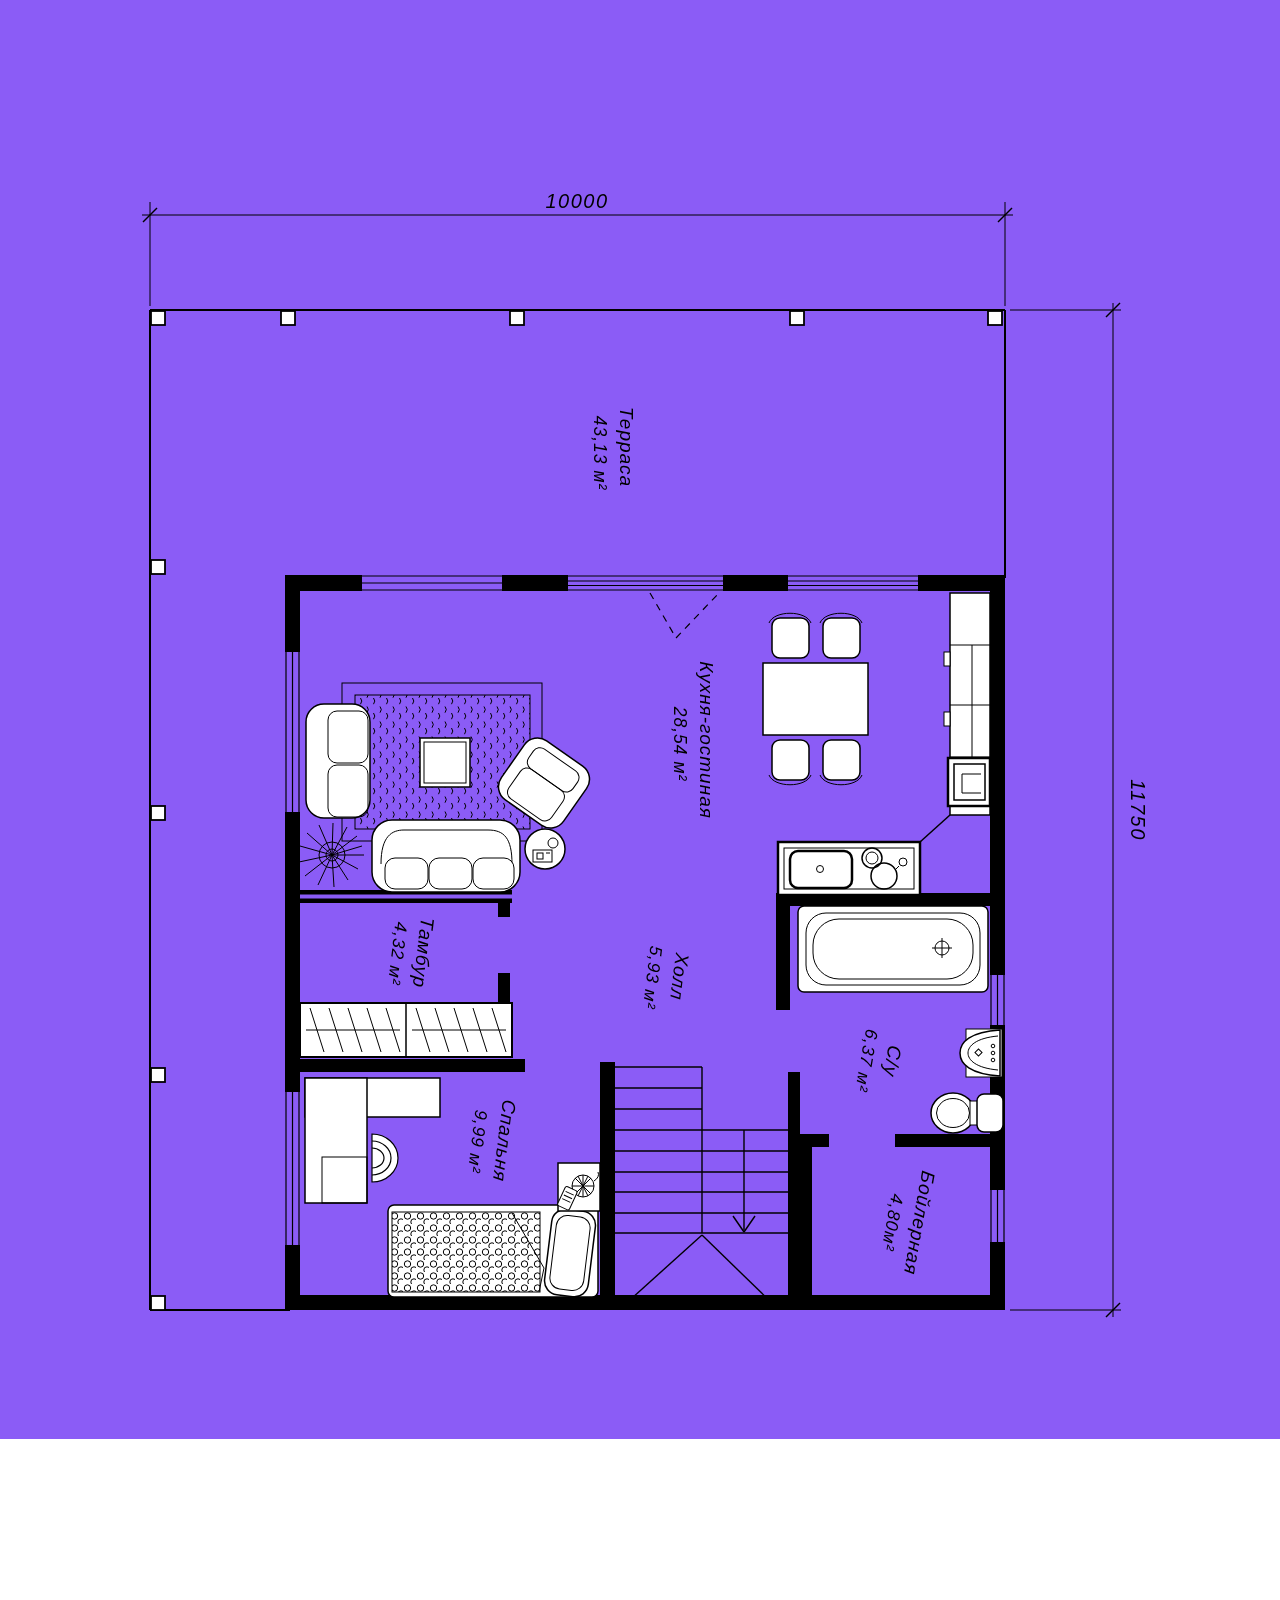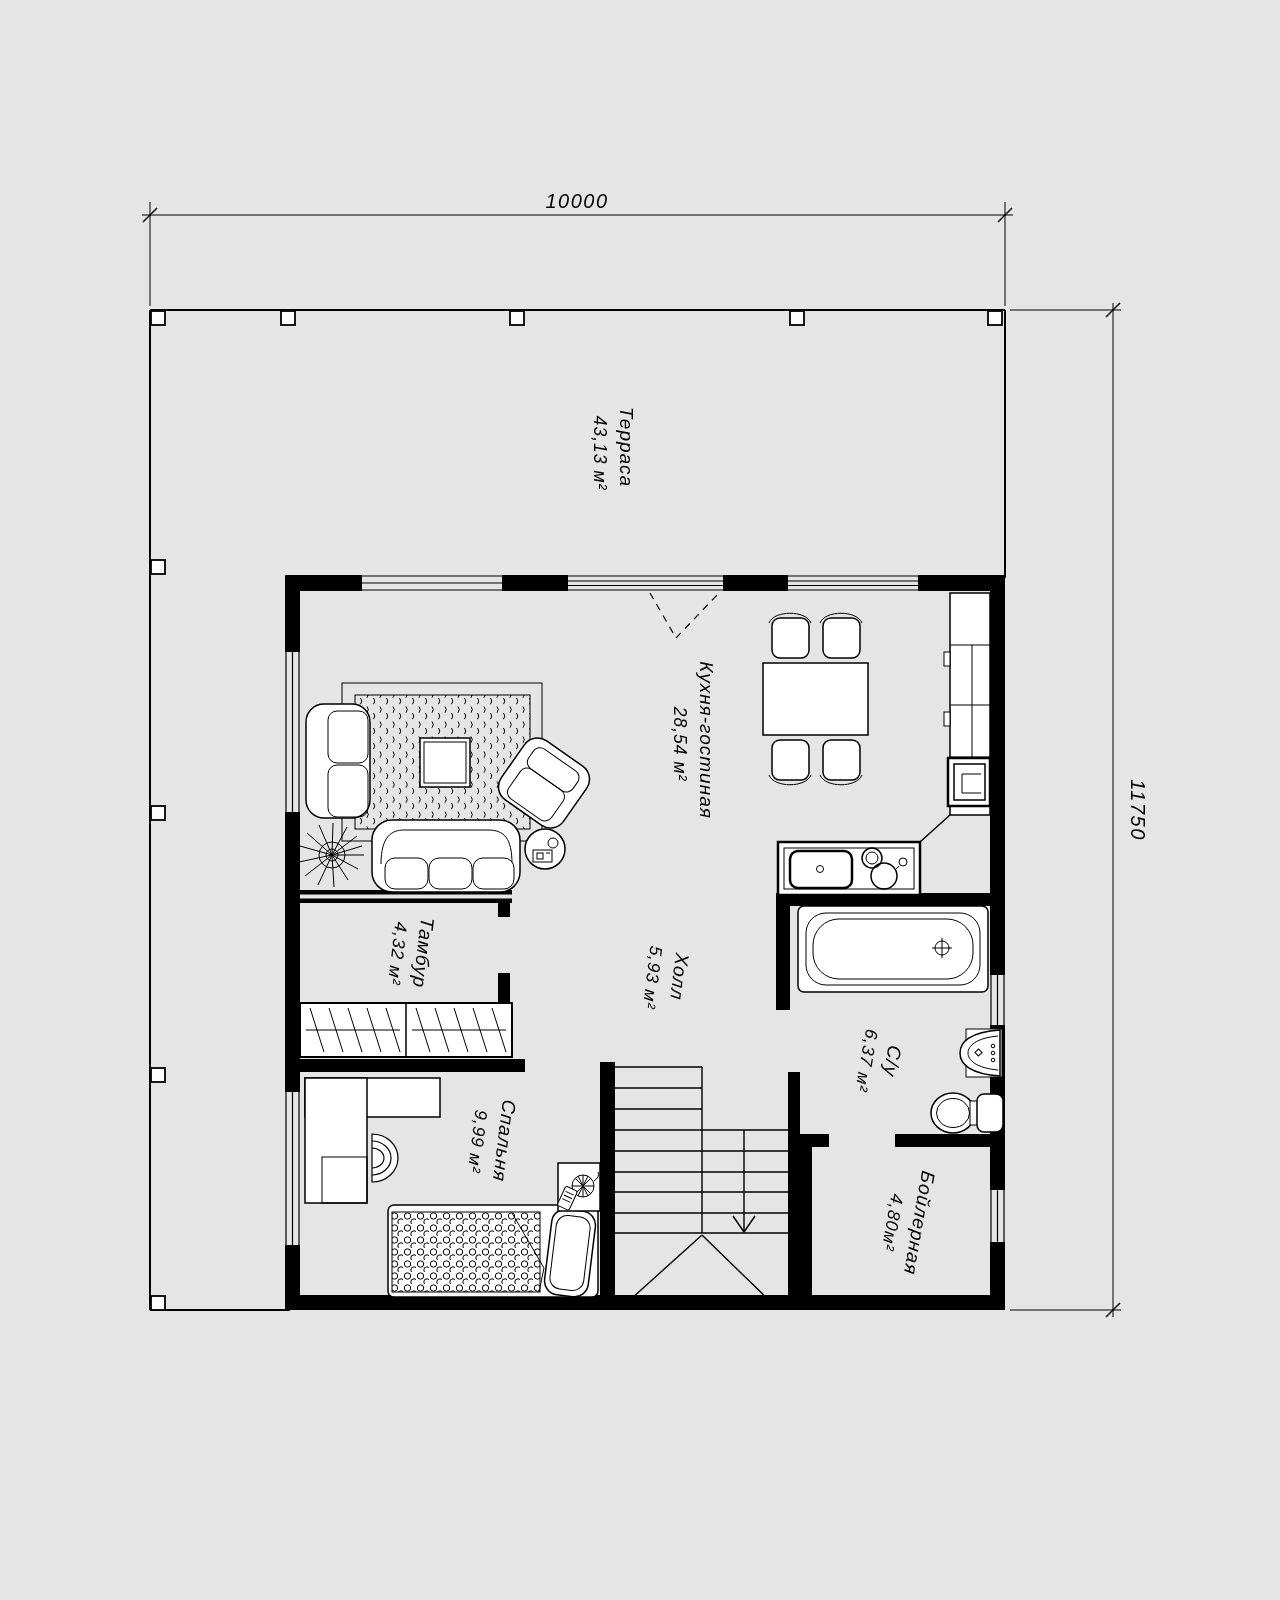--- a/index.html
+++ b/index.html
@@ -1,16 +1,16 @@
 <!DOCTYPE html>
 <html><head>
 <meta charset="utf-8">
 <style>
   html,body{margin:0;padding:0;background:#ffffff;}
-  .page{width:1280px;height:1600px;background:#e5e5e5;position:relative;overflow:hidden;text-align:center;}
+  .page{width:1280px;height:1439px;background:#8b5cf6;position:relative;overflow:hidden;text-align:center;}
   svg{display:block;}
   .room-name{font:italic 19px "Liberation Sans",sans-serif;letter-spacing:1px;fill:#000;}
   .room-area{font:italic 17.5px "Liberation Sans",sans-serif;letter-spacing:1px;fill:#000;}
   .dim-text{font:italic 20px "Liberation Sans",sans-serif;letter-spacing:1.5px;fill:#000;}
   .thin{stroke:#000;stroke-width:1;fill:none;}
   .med{stroke:#000;stroke-width:1.5;fill:none;}
   .bold{stroke:#000;stroke-width:2.5;fill:none;}
   .whitefill{fill:#ffffff;}
 </style>
 </head>

